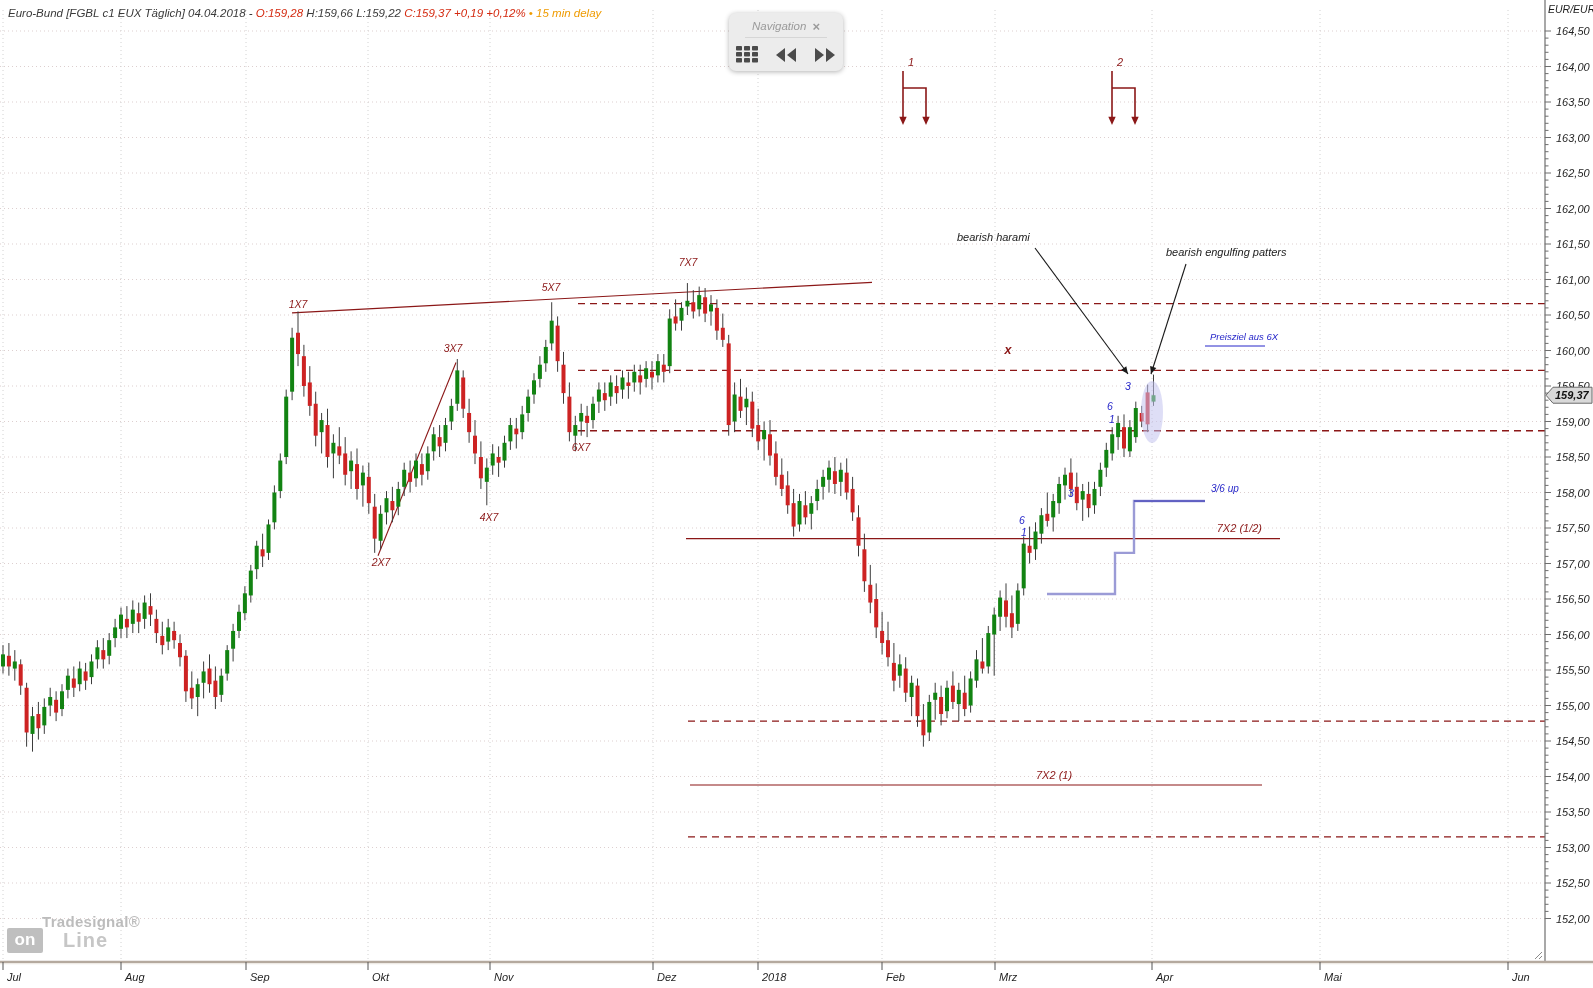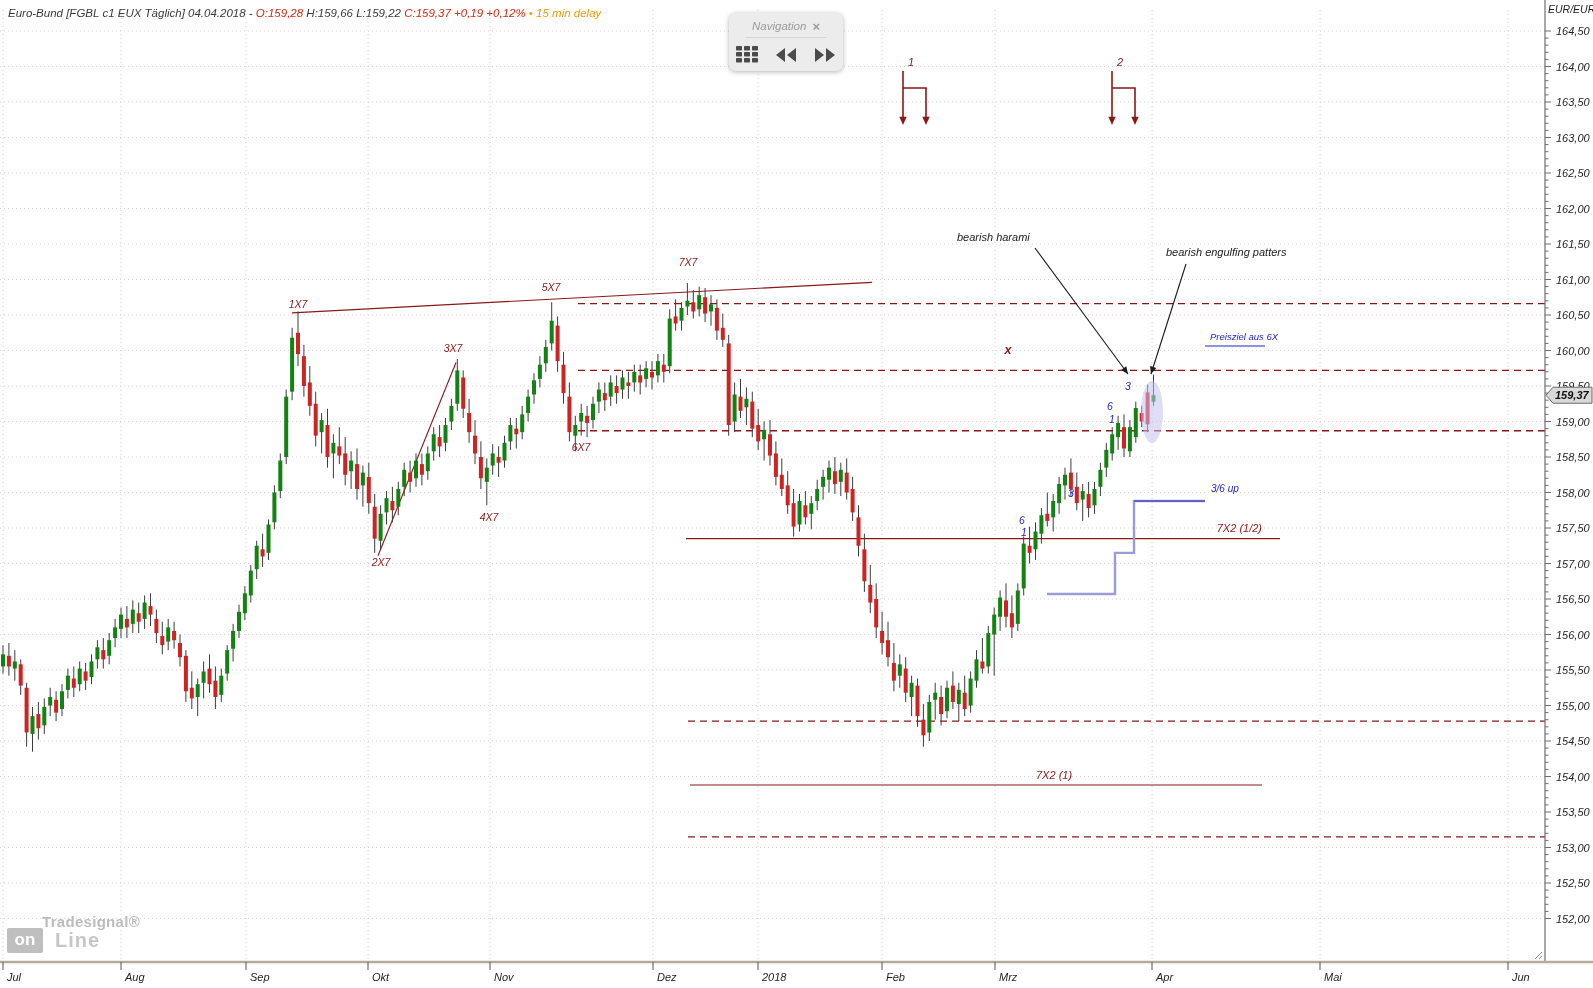--- a/index.html
+++ b/index.html
@@ -22,21 +22,21 @@
   .nav-close{background:none;border:none;color:#9a9a9a;font-size:13px;line-height:13px;
              padding:0 0 0 6px;cursor:pointer;font-weight:bold;}
   .nav-body{flex:1;display:flex;align-items:center;justify-content:center;gap:11px;}
   .nav-btn{background:none;border:none;padding:2px;cursor:pointer;display:flex;align-items:center;}
   
   .logo{position:absolute;left:7px;top:913px;z-index:4;opacity:.95;}
   .logo-brand{font-size:15px;font-weight:bold;color:#b9b9b9;margin-left:35px;letter-spacing:.3px;}
   .logo-row{display:flex;align-items:center;margin-top:-2px;}
   .logo-box{width:36px;height:25px;background:#bcbcbc;border-radius:2px;color:#ffffff;
             font-weight:bold;font-size:17px;text-align:center;line-height:24px;}
-  .logo-line{font-weight:bold;font-size:20px;color:#c3c3c3;letter-spacing:1px;margin-left:12px;}
+  .logo-line{font-weight:bold;font-size:20px;color:#c3c3c3;letter-spacing:1px;margin-left:20px;}
 </style>
 </head>
 <body>
 
 <svg id="chart" width="1593" height="988">
     <rect x="0" y="0" width="1545" height="962" fill="#ffffff"></rect>
     <g>
       <line x1="0" y1="31" x2="1545" y2="31" stroke="#ddcfcf" stroke-width="1" stroke-dasharray="1 3"></line>
       <line x1="0" y1="66.5" x2="1545" y2="66.5" stroke="#ddcfcf" stroke-width="1" stroke-dasharray="1 3"></line>
       <line x1="0" y1="102" x2="1545" y2="102" stroke="#ddcfcf" stroke-width="1" stroke-dasharray="1 3"></line>

